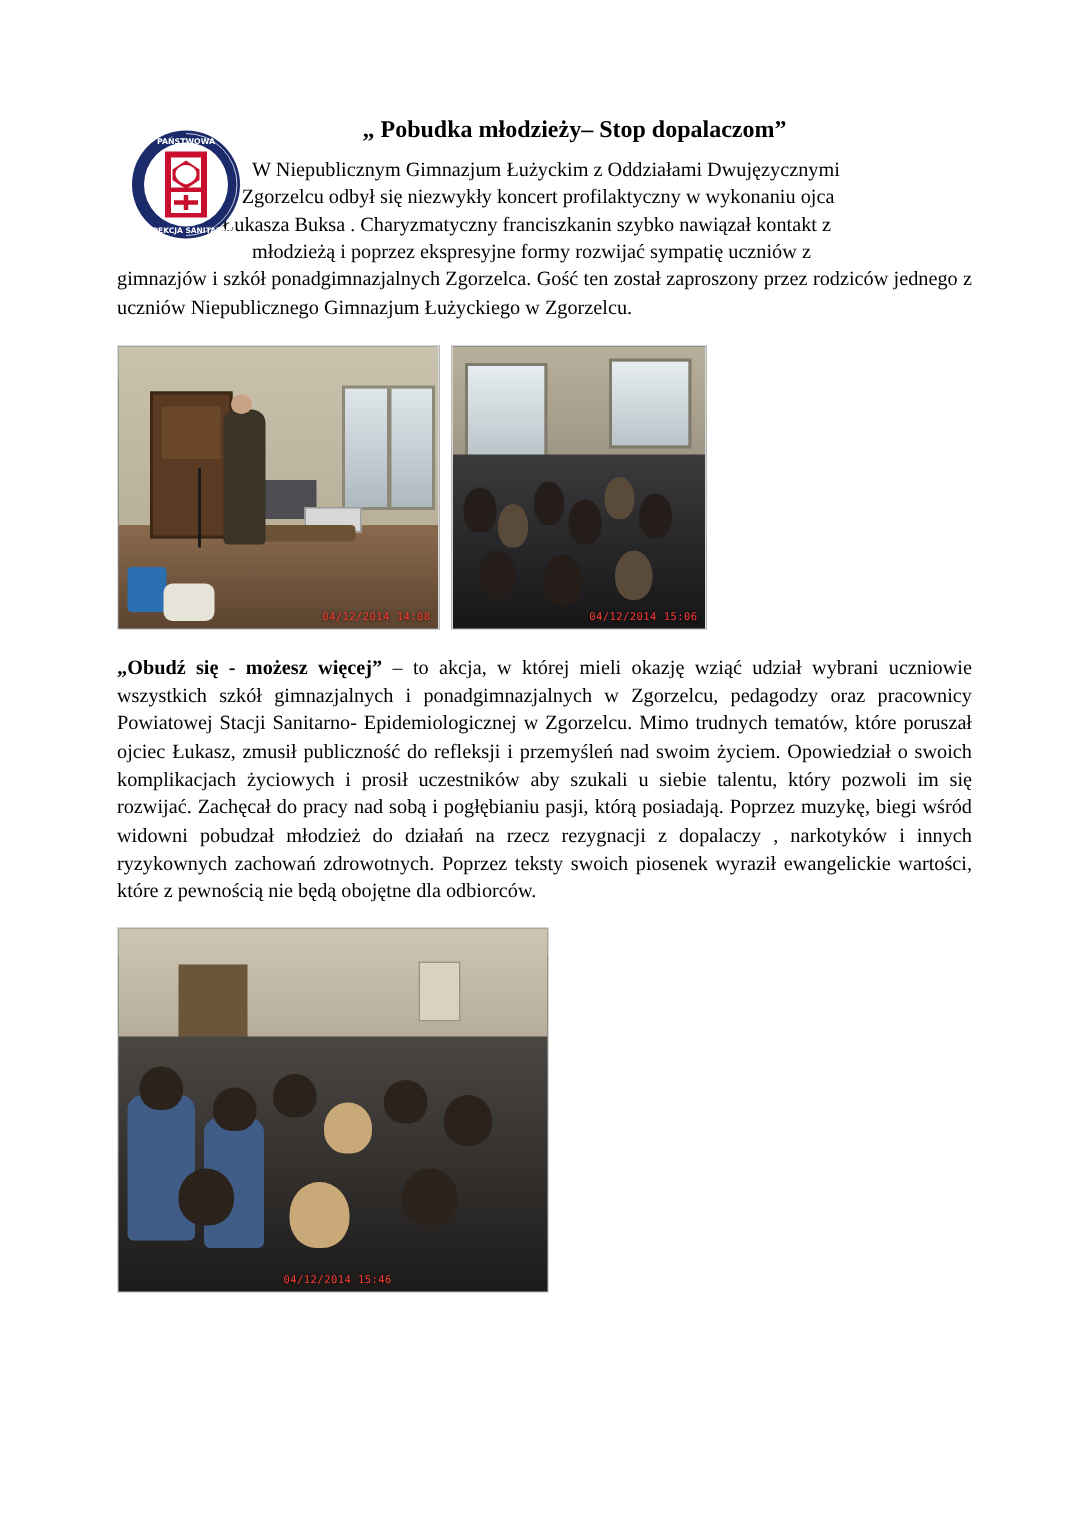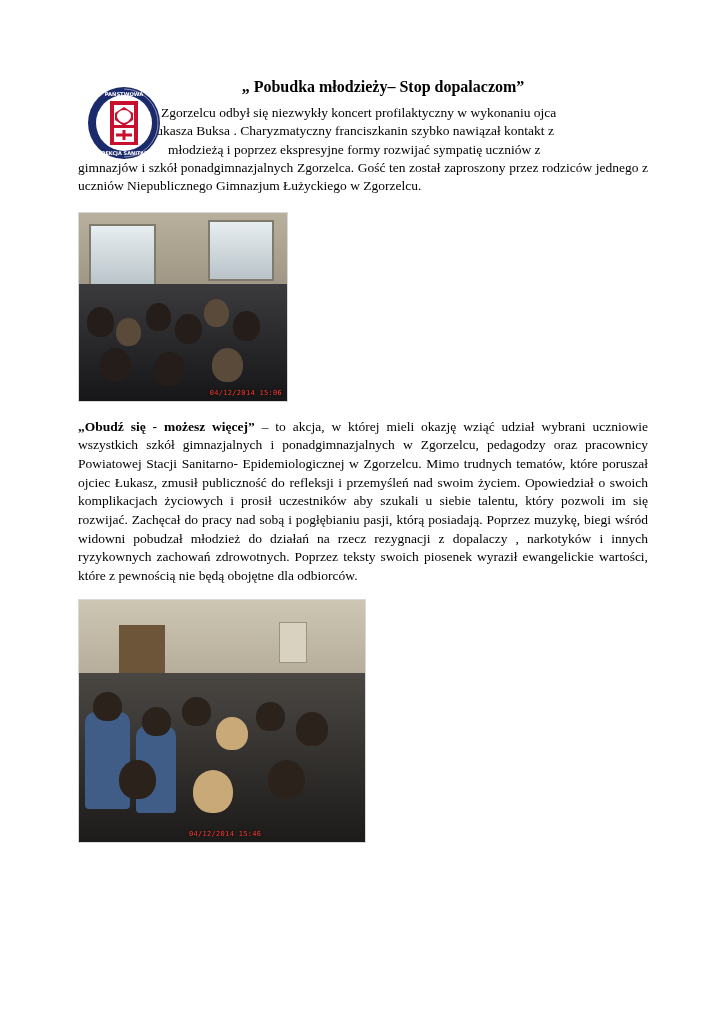--- a/index.html
+++ b/index.html
@@ -85,21 +85,21 @@
     letter-spacing: 0.3px;
     text-shadow: 0 0 2px rgba(0,0,0,0.9);
     white-space: nowrap;
   }
   .photo .stamp.left {
     right: auto;
     left: 110px;
   }
 
   .p1 { width: 215px; height: 190px; }
-  .p2 { width: 210px; height: 190px; }
+  .p2 { width: 170px; height: 190px; }
 
   .para {
     font-size: 13.5px;
     line-height: 1.38;
     text-align: justify;
     margin-top: 16px;
   }
   .para b { font-weight: bold; }
 
   .photo-row-2 {
@@ -175,29 +175,48 @@
           <path d="M29 49 h16 M37 44 v10" stroke="#c8102e" stroke-width="3"></path>
           <path d="M37 3 a34 34 0 0 1 0 68" fill="none" stroke="#ffffff" stroke-width="0.5"></path>
           <text x="37" y="10" text-anchor="middle" font-family="DejaVu Sans, sans-serif" font-size="5.2" fill="#ffffff" font-weight="bold">PAŃSTWOWA</text>
           <text x="37" y="69" text-anchor="middle" font-family="DejaVu Sans, sans-serif" font-size="5" fill="#ffffff" font-weight="bold">INSPEKCJA SANITARNA</text>
         </svg>
       </div>
 
       <p class="title">„ Pobudka  młodzieży– Stop dopalaczom”</p>
 
       <div class="intro">
+        <span class="indent-1">W Niepublicznym Gimnazjum Łużyckim z Oddziałami Dwujęzycznymi</span>
         <span class="indent-2">w Zgorzelcu odbył się niezwykły koncert profilaktyczny w wykonaniu ojca</span>
         <span class="indent-2">Łukasza Buksa  . Charyzmatyczny franciszkanin szybko nawiązał kontakt  z</span>
         <span class="indent-3">młodzieżą  i poprzez   ekspresyjne  formy rozwijać sympatię uczniów z</span>
         <span>gimnazjów i szkół ponadgimnazjalnych Zgorzelca. Gość ten został zaproszony przez</span>
         <span>rodziców jednego z uczniów Niepublicznego Gimnazjum Łużyckiego w Zgorzelcu.</span>
       </div>
     </div>
 
     <div class="photo-row-1">
+      <div class="photo p1">
+        <div class="scene">
+          <div class="ceiling"></div>
+          <div class="wall"></div>
+          <div class="floor"></div>
+          <div class="door"></div>
+          <div class="window"></div>
+          <div class="stagebox"></div>
+          <div class="laptop"></div>
+          <div class="table"></div>
+          <div class="monk"></div>
+          <div class="monk-head"></div>
+          <div class="mic"></div>
+          <div class="speaker"></div>
+          <div class="bag"></div>
+        </div>
+        <span class="stamp">04/12/2014 14:08</span>
+      </div>
 
       <div class="photo p2">
         <div class="scene">
           <div class="wall"></div>
           <div class="window"></div>
           <div class="window2"></div>
           <div class="crowd"></div>
           <div class="h" style="left:4%;top:50%;width:13%;height:16%"></div>
           <div class="h hl" style="left:18%;top:56%;width:12%;height:15%"></div>
           <div class="h" style="left:32%;top:48%;width:12%;height:15%"></div>

